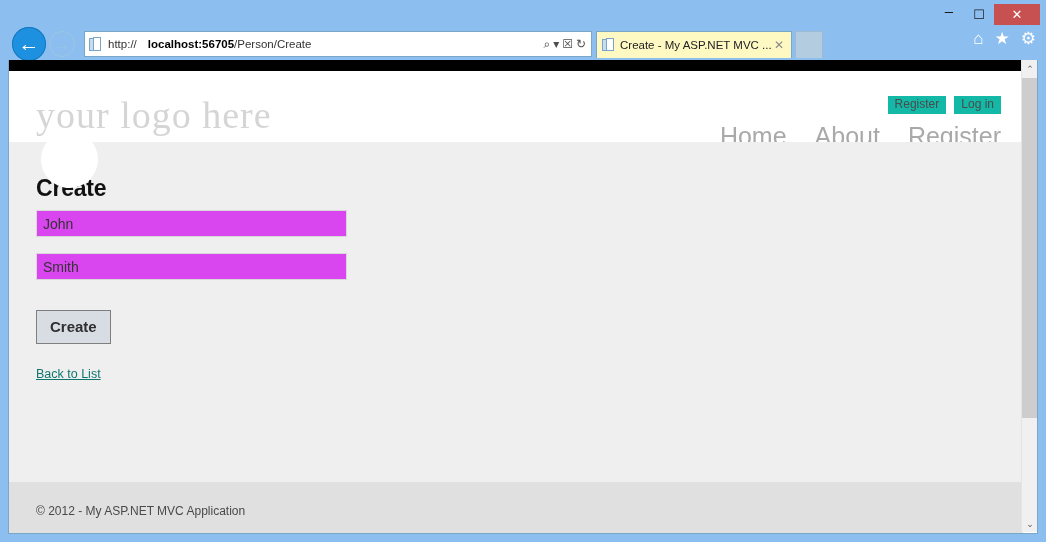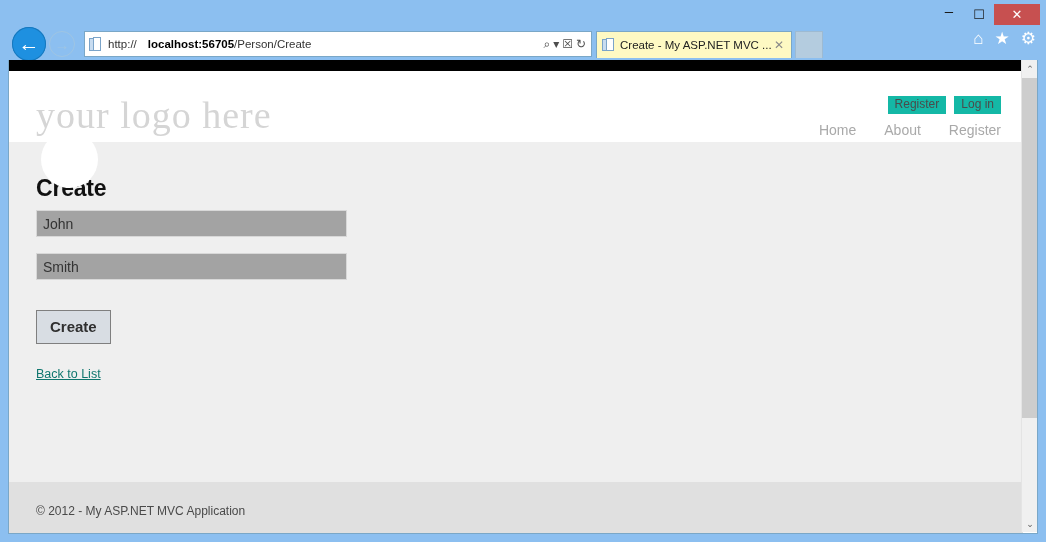--- a/index.html
+++ b/index.html
@@ -190,21 +190,21 @@
     font-size: 12px;
     padding: 2px 7px 3px 7px;
     line-height: 1.1;
   }
   #mainnav {
     position: absolute;
     right: 22px; top: 51px;
     display: flex; gap: 28px;
   }
   #mainnav a {
-    font-size: 14px;
+    font-size: 25px;
     color: #a9a9a9;
     text-decoration: none;
     font-family: "Liberation Sans", sans-serif;
   }
 
   #body-area {
     position: relative;
     height: 330px;
     background: #efefef;
   }
@@ -223,21 +223,21 @@
   .field-label {
     font-size: 13.5px;
     font-weight: bold;
     color: #3b3b3b;
     margin-bottom: 5px;
     margin-top: 2px;
   }
   .field-input {
     width: 311px;
     height: 27px;
-    background: #a3a3a3;
+    background: #d946ef;
     border: 1px solid #d8d8d8;
     font-size: 14px;
     color: #333333;
     padding: 0 6px;
     font-family: "Liberation Sans", sans-serif;
     outline: none;
     margin-bottom: 16px;
     display: block;
   }
   #submit-btn {

